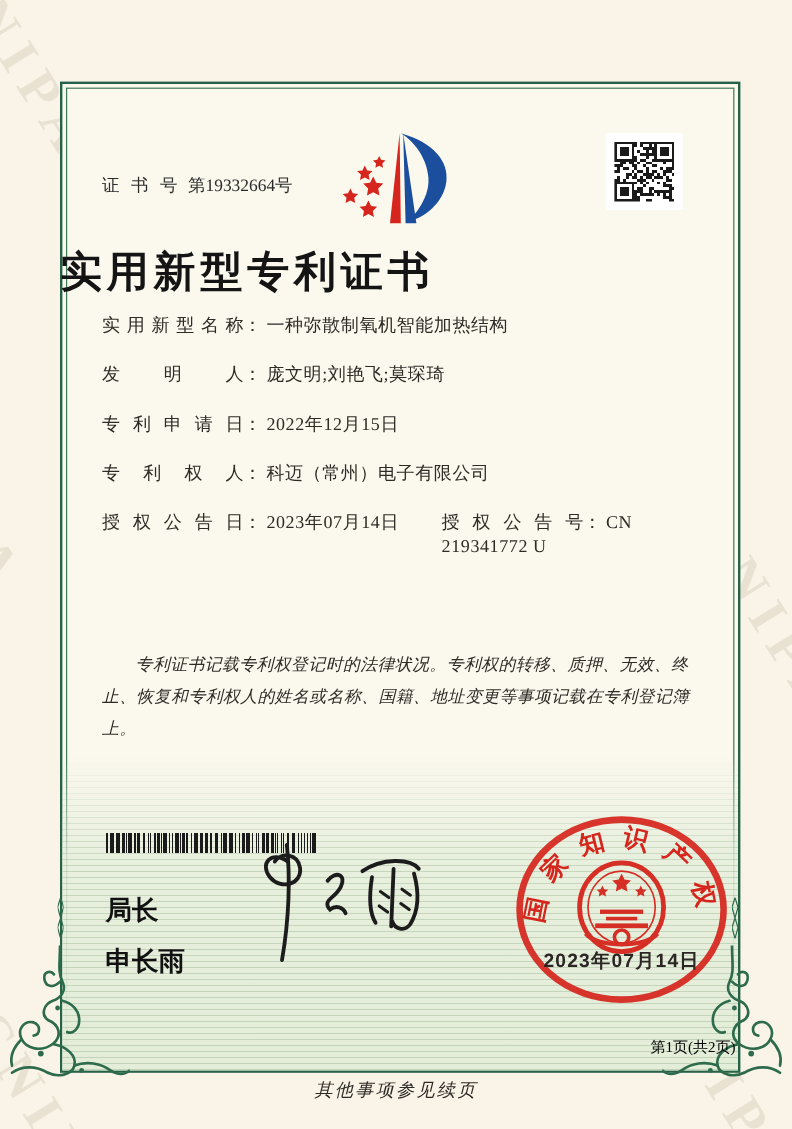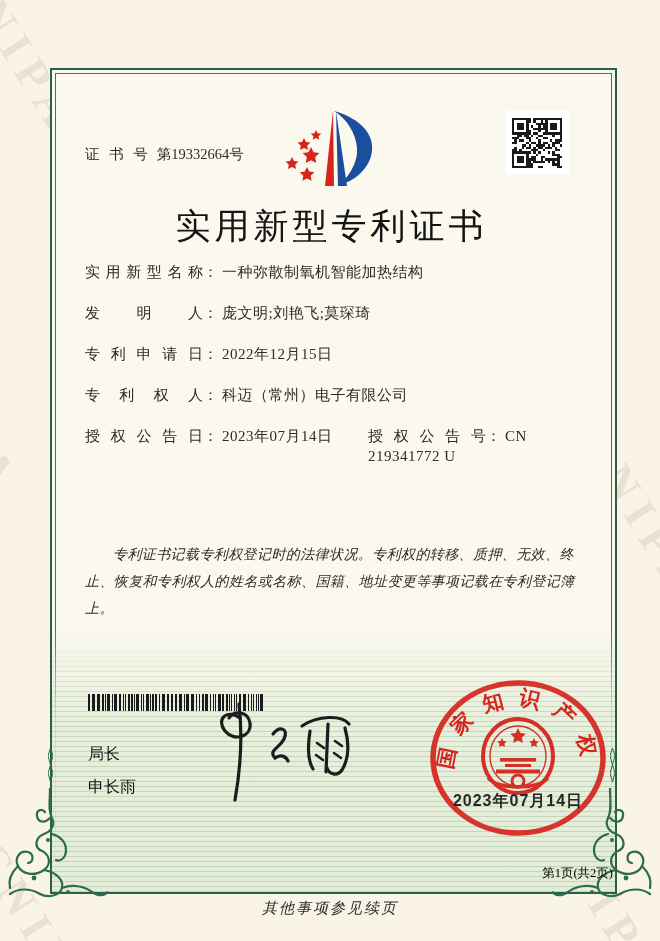--- a/index.html
+++ b/index.html
@@ -36,40 +36,40 @@
   .flourish{position:absolute;z-index:4;}
   .flourish-l{left:4px;top:788px;}
   .flourish-r{left:552px;top:788px;transform:scaleX(-1);}
 
   
   .cert-no{position:absolute;left:85px;top:112px;font-size:14.5px;color:#2b2b2b;z-index:5;margin-top:33px;}
   .cert-no .lab{letter-spacing:3px;margin-right:6px;}
   .logo{position:absolute;left:278px;top:101px;z-index:5;}
   .qr{position:absolute;left:505px;top:111px;width:64px;height:64px;background:#fff;
       display:flex;align-items:center;justify-content:center;z-index:5;}
-  .doc-title{position:absolute;left:50px;top:203px;width:563px;text-align:center;
-      font-size:35px;font-weight:normal;color:#141414;letter-spacing:4px;z-index:5;}
+  .doc-title{position:absolute;left:50px;top:203px;width:563px;text-align:left;
+      font-size:35px;font-weight:bold;color:#141414;letter-spacing:4px;z-index:5;}
 
   
   .fields{position:absolute;left:85px;top:262px;width:496px;z-index:5;font-size:15px;color:#2e2a26;}
   .frow{height:41px;line-height:20px;position:relative;}
   .flabel{display:inline-block;width:118px;text-align:justify;text-align-last:justify;vertical-align:top;}
   .fcolon{display:inline-block;margin:0 4px 0 0;}
   .fvalue{letter-spacing:0.5px;}
   .grant-pair2{position:absolute;left:283px;top:0;}
 
   
   .body-text{position:absolute;left:85px;top:541px;width:494px;z-index:5;
       font-size:14px;line-height:27px;color:#2e2a26;font-style:italic;}
   .body-text p{margin:0;text-indent:2em;letter-spacing:0.4px;}
 
   
   .barcode{position:absolute;left:88px;top:694px;z-index:5;}
   .director{position:absolute;left:88px;top:744px;z-index:5;
-      font-family:"Liberation Sans","DejaVu Sans",sans-serif;font-size:16px;color:#111;}
+      font-family:"Liberation Sans","DejaVu Sans",sans-serif;font-size:22px;color:#111;font-weight:bold;}
   .director .name{margin-top:12px;}
   .signature{position:absolute;left:196px;top:698px;z-index:5;}
   .seal{position:absolute;left:426px;top:678px;z-index:6;}
   .page-info{position:absolute;left:50px;top:865px;width:563px;text-align:right;
       font-size:12.5px;color:#000000;z-index:5;}
   .foot-note{position:absolute;left:0;top:899px;width:660px;text-align:center;
       font-size:15px;font-style:italic;letter-spacing:2px;color:#2e2a26;z-index:5;}
 </style>
 </head>
 <body>

